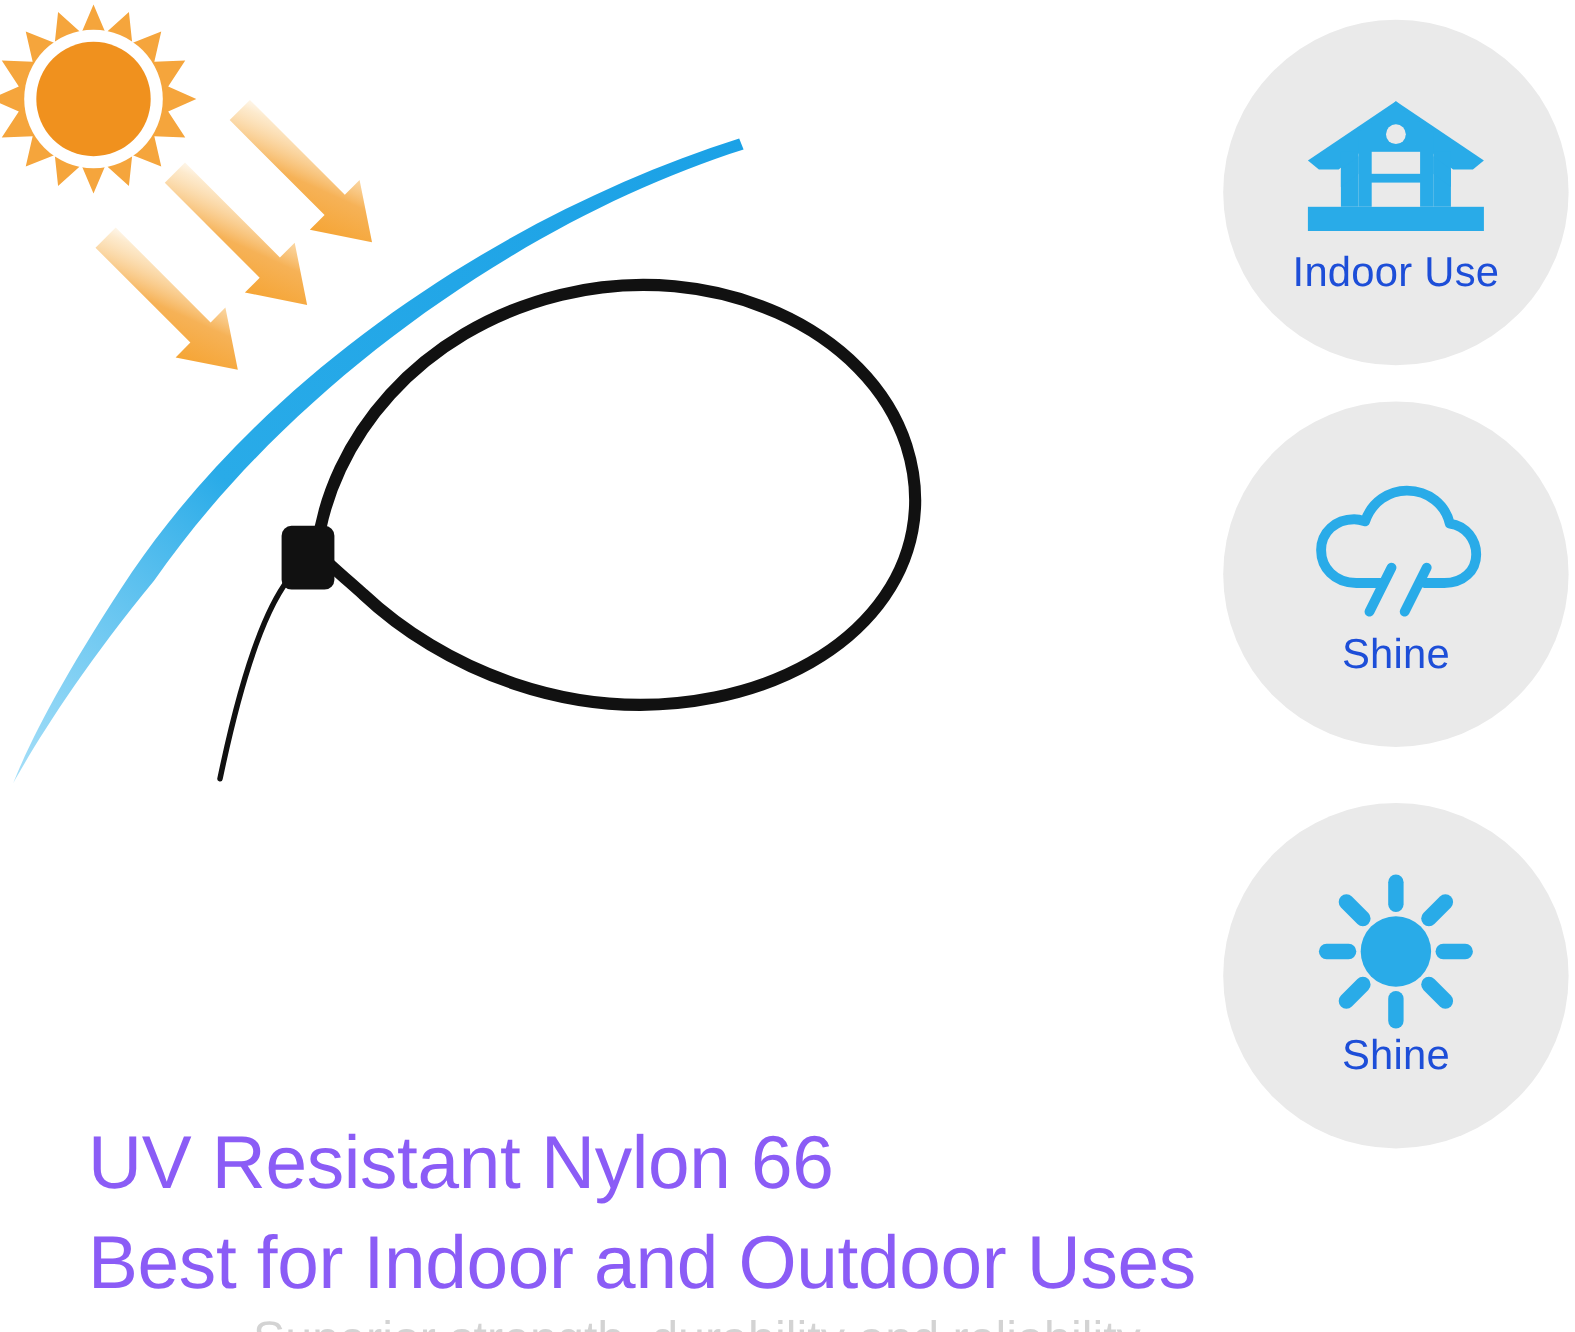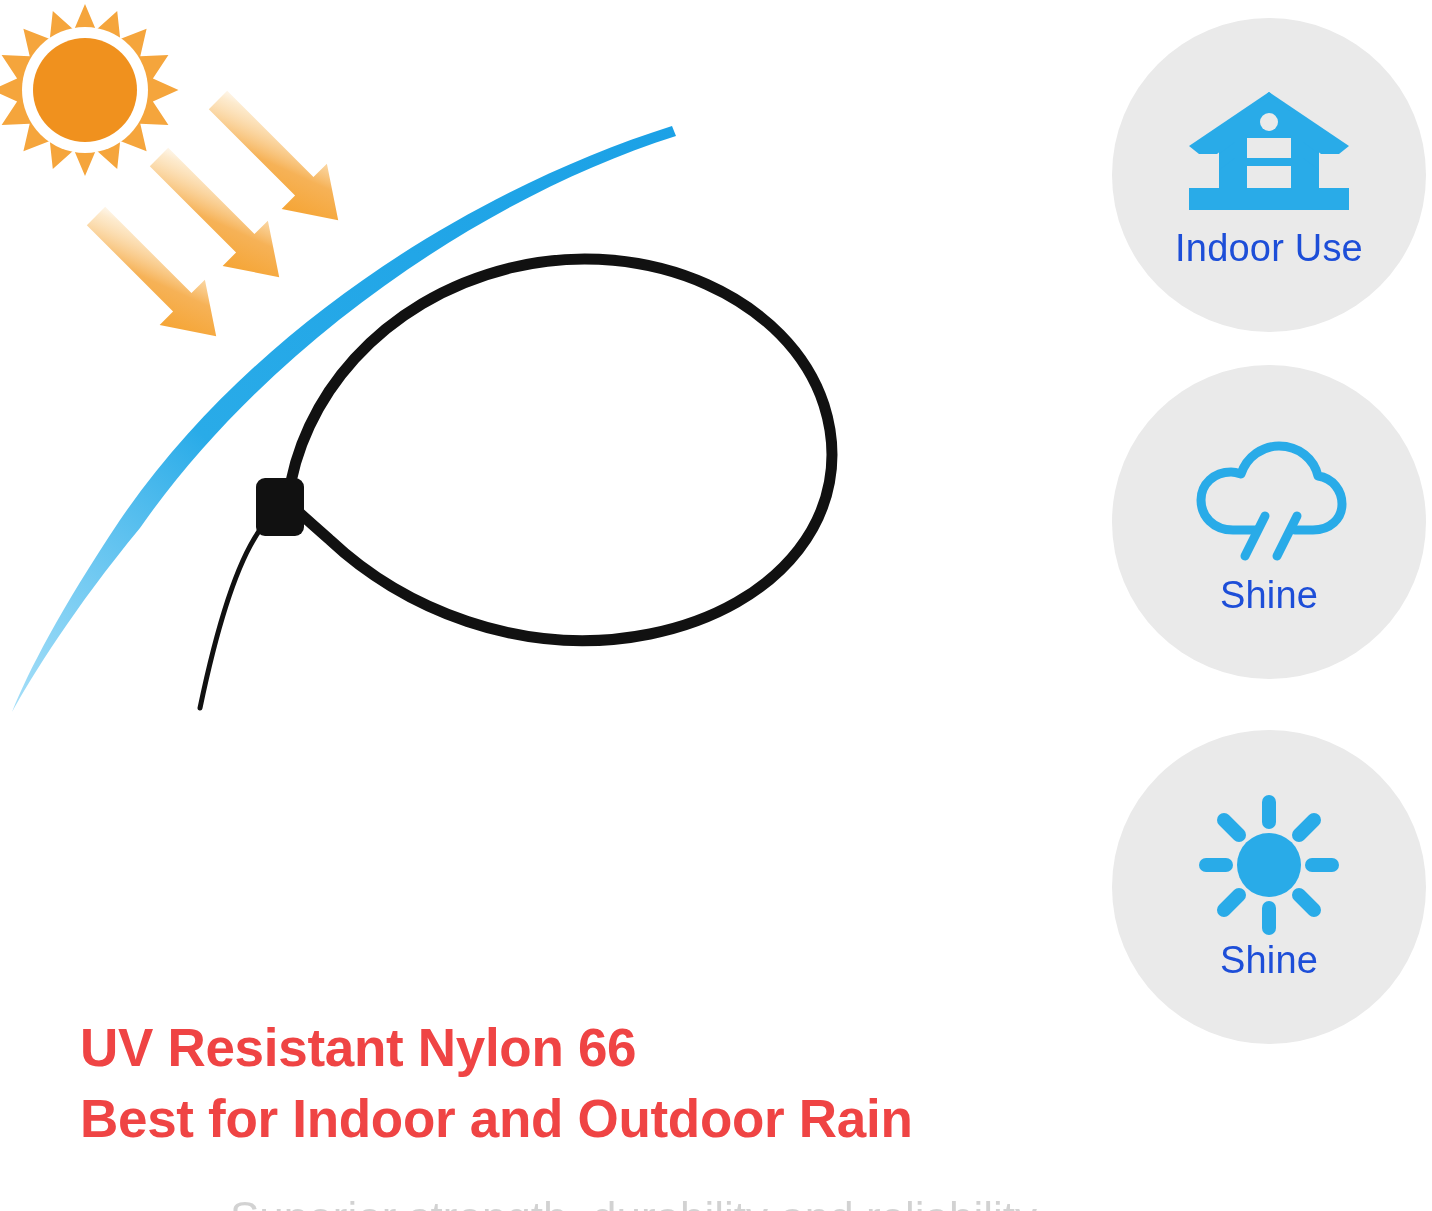--- a/index.html
+++ b/index.html
@@ -73,23 +73,23 @@
   }
 
   
   #headline {
     position: absolute;
     left: 80px;
     top: 1012px;
     width: 1000px;
   }
   .headline-line {
-    font-size: 53px;
-    font-weight: bold;
-    color: #ef4444;
+    font-size: 68px;
+    font-weight: normal;
+    color: #8b5cf6;
     line-height: 1.34;
     letter-spacing: -0.3px;
     white-space: nowrap;
   }
 
   
   #subline-clip {
     position: absolute;
     left: 230px;
     top: 1196px;
@@ -256,20 +256,20 @@
             <line x1="41" y1="101" x2="26" y2="116"></line>
           </g>
         </svg>
       </div>
       <div class="feature-label">Shine</div>
     </div>
   </div>
 
   <div id="headline">
     <div class="headline-line">UV Resistant Nylon 66</div>
-    <div class="headline-line">Best for Indoor and Outdoor Rain</div>
+    <div class="headline-line">Best for Indoor and Outdoor Uses</div>
   </div>
 
   <div id="subline-clip">
     <div class="subline-text">Superior strength, durability and reliability</div>
   </div>
 
 </div>
 
 </body></html>

